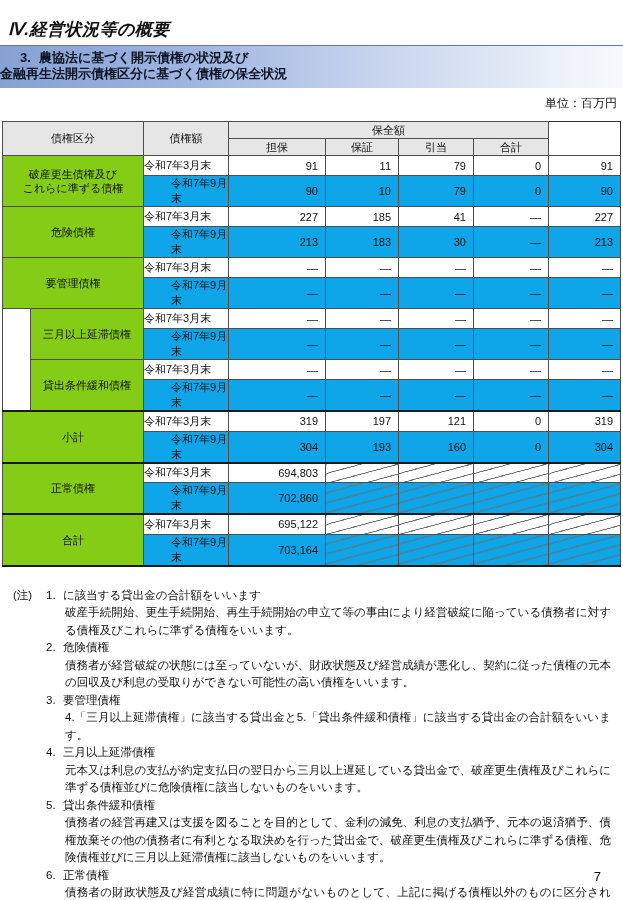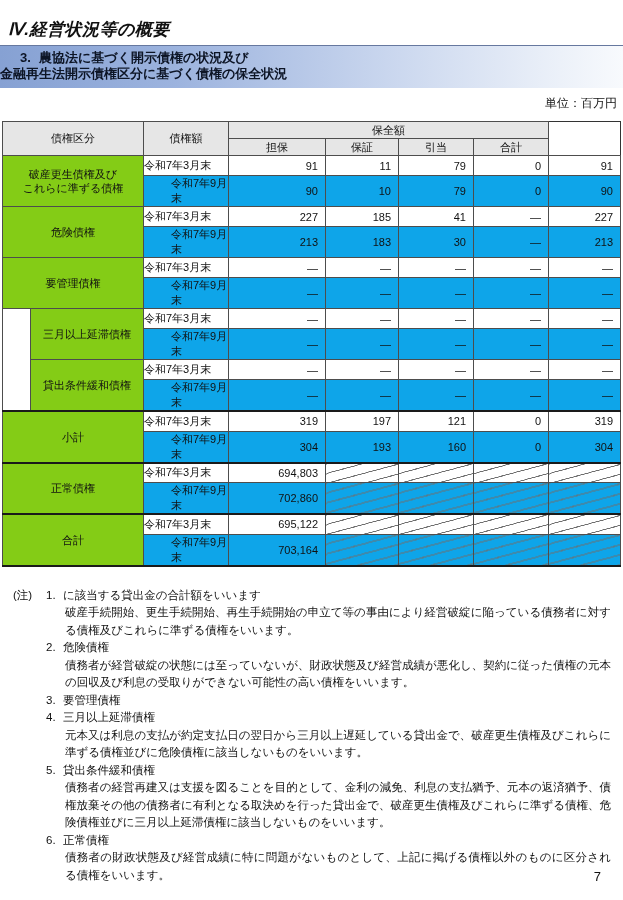--- a/index.html
+++ b/index.html
@@ -295,20 +295,24 @@
     </div>
     <div class="note-body">
       <span></span>
       <div class="nb-text">債務者が経営破綻の状態には至っていないが、財政状態及び経営成績が悪化し、契約に従った債権の元本の回収及び利息の受取りができない可能性の高い債権をいいます。</div>
     </div>
     <div class="note-head">
       <span></span>
       <span>3.</span>
       <span>要管理債権</span>
     </div>
+    <div class="note-body">
+      <span></span>
+      <div class="nb-text">4.「三月以上延滞債権」に該当する貸出金と5.「貸出条件緩和債権」に該当する貸出金の合計額をいいます。</div>
+    </div>
     <div class="note-head">
       <span></span>
       <span>4.</span>
       <span>三月以上延滞債権</span>
     </div>
     <div class="note-body">
       <span></span>
       <div class="nb-text">元本又は利息の支払が約定支払日の翌日から三月以上遅延している貸出金で、破産更生債権及びこれらに準ずる債権並びに危険債権に該当しないものをいいます。</div>
     </div>
     <div class="note-head">

